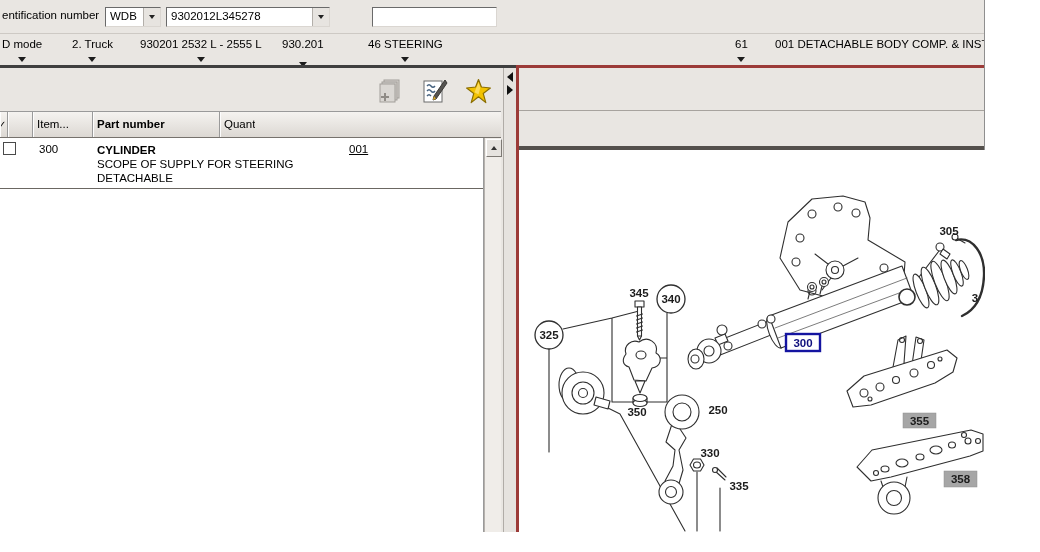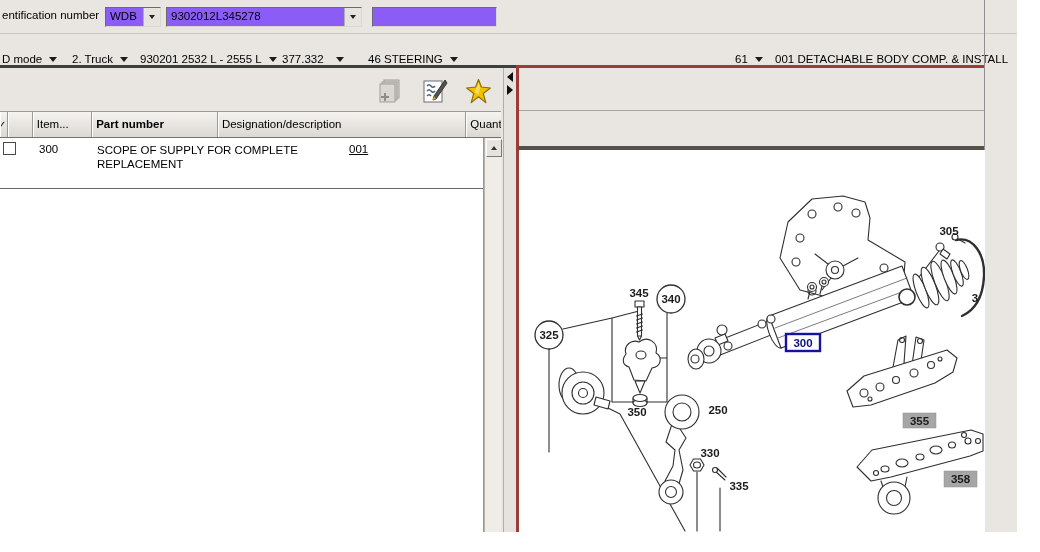--- a/index.html
+++ b/index.html
@@ -1,37 +1,37 @@
 <!DOCTYPE html>
 <html><head>
 <meta charset="utf-8">
 <style>
   html,body{margin:0;padding:0;}
   body{
     width:1040px;height:552px;background:#ffffff;position:relative;overflow:hidden;
     font-family:"Liberation Sans",sans-serif;color:#000;
   }
-  .app{position:absolute;left:0;top:0;width:985px;height:532px;background:#E9E6E2;overflow:hidden;padding-left:32px;}
+  .app{position:absolute;left:0;top:0;width:985px;height:532px;background:#E9E6E2;overflow:hidden;}
   .win-right-border{position:absolute;left:984px;top:0;width:1px;height:150px;background:#8f8f8f;}
 
   
   .topbar{position:absolute;left:0;top:0;width:100%;height:33px;background:#E9E6E2;border-bottom:1px solid #cdc9c4;}
   .id-label{position:absolute;left:2px;top:9px;font-size:11.5px;white-space:nowrap;}
-  .sunken{background:#8b5cf6;border:1px solid;border-color:#6a6a6a #dad6d1 #dad6d1 #6a6a6a;box-sizing:border-box;}
+  .sunken{background:#ffffff;border:1px solid;border-color:#6a6a6a #dad6d1 #dad6d1 #6a6a6a;box-sizing:border-box;}
   .combo{position:absolute;display:flex;align-items:stretch;}
   .combo .val{flex:1;padding:2px 4px 0 4px;font-size:11.5px;white-space:nowrap;overflow:hidden;}
   .combo .btn{width:16px;background:#E7E4E0;border-left:1px solid #b3afaa;display:flex;align-items:center;justify-content:center;cursor:default;}
   .tri-down{width:0;height:0;border-left:3.5px solid transparent;border-right:3.5px solid transparent;border-top:4.5px solid #222;}
   #combo-wmi{left:105px;top:7px;width:56px;height:20px;}
-  #combo-vin{left:166px;top:7px;width:196px;height:20px;}
+  #combo-vin{left:166px;top:7px;width:164px;height:20px;}
   #field-extra{position:absolute;left:372px;top:7px;width:125px;height:20px;}
 
   
   .navbar{position:absolute;left:0;top:34px;width:100%;height:31px;background:#E9E6E2;font-size:11.5px;}
-  .nav-item{position:absolute;top:19px;display:flex;align-items:center;gap:7px;white-space:nowrap;cursor:default;}
+  .nav-item{position:absolute;top:4px;display:flex;align-items:center;gap:7px;white-space:nowrap;cursor:default;flex-direction:column;}
   .nav-tri{width:0;height:0;border-left:4px solid transparent;border-right:4px solid transparent;border-top:5px solid #1c1c1c;}
   .dark-line{position:absolute;left:0;top:65px;width:516px;height:3px;background:#3f3f3f;}
 
   
   .left-panel{position:absolute;left:0;top:68px;width:503px;height:464px;background:#E9E6E2;}
   .lp-icons{position:absolute;right:11px;top:9px;display:flex;gap:17px;align-items:center;}
   .lp-icons svg{display:block;}
   .grid-header{position:absolute;left:0;top:43px;width:501px;height:27px;display:flex;background:linear-gradient(#F5F3F0,#DCD8D3);border-top:1px solid #9a9a9a;border-bottom:1px solid #76726d;box-sizing:border-box;font-size:11.5px;}
   .gh-cell{border-right:1px solid #9a9a9a;border-left:1px solid #fdfdfd;padding:6px 0 0 3px;box-sizing:border-box;overflow:hidden;white-space:nowrap;cursor:default;}
   .c0{width:8px;}.c1{width:25px;}.c2{width:60px;}.c3{width:127px;font-weight:bold;}.c4{width:251px;}.c5{width:35px;}
@@ -93,21 +93,21 @@
       </div>
     <div class="nav-item" style="left:72px">
         <span>2. Truck</span>
         <span class="nav-tri"></span>
       </div>
     <div class="nav-item" style="left:140px">
         <span>930201 2532 L - 2555 L</span>
         <span class="nav-tri"></span>
       </div>
     <div class="nav-item" style="left:282px;gap:12px">
-        <span>377.332</span>
+        <span>930.201</span>
         <span class="nav-tri"></span>
       </div>
     <div class="nav-item" style="left:368px">
         <span>46 STEERING</span>
         <span class="nav-tri"></span>
       </div>
     <div class="nav-item" style="left:735px">
         <span>61</span>
         <span class="nav-tri"></span>
       </div>
@@ -135,33 +135,33 @@
         <polygon points="13.5,1.5 16.4,9 25.4,10 18.2,15.4 20.8,24.6 13.5,18.8 6.2,24.6 8.8,15.4 1.6,10 10.6,9" fill="#F2C200" stroke="#8a6d00" stroke-width="1.2" stroke-linejoin="round"></polygon>
         <polygon points="13.5,4.5 15.3,9.8 13.5,16.5 9.5,14.2" fill="#FFE680" opacity="0.7"></polygon>
       </svg>
     </div>
 
     <div class="grid-header">
       <div class="gh-cell c0"><span class="gh-clip">✓</span></div>
       <div class="gh-cell c1"></div>
       <div class="gh-cell c2">Item...</div>
       <div class="gh-cell c3">Part number</div>
-      <div class="gh-cell c4">Designation/description</div>
       <div class="gh-cell c5" style="border-right:none">Quantit</div>
     </div>
 
     <div class="grid-body">
       <div class="prow">
         <span class="checkbox"></span>
         <div class="cell c0"></div>
         <div class="cell c1"></div>
         <div class="cell c2">300</div>
         <div class="cell c4">
-          <div class="desig-line">SCOPE OF SUPPLY FOR COMPLETE</div>
-          <div class="desig-line">REPLACEMENT</div>
+          <div class="desig-title desig-line">CYLINDER</div>
+          <div class="desig-line">SCOPE OF SUPPLY FOR STEERING</div>
+          <div class="desig-line">DETACHABLE</div>
         </div>
         <div class="cell c5">001</div>
       </div>
     </div>
 
     <div class="v-scroll">
       <div class="vs-up">
           <span class="tri-up"></span>
         </div>
     </div>

